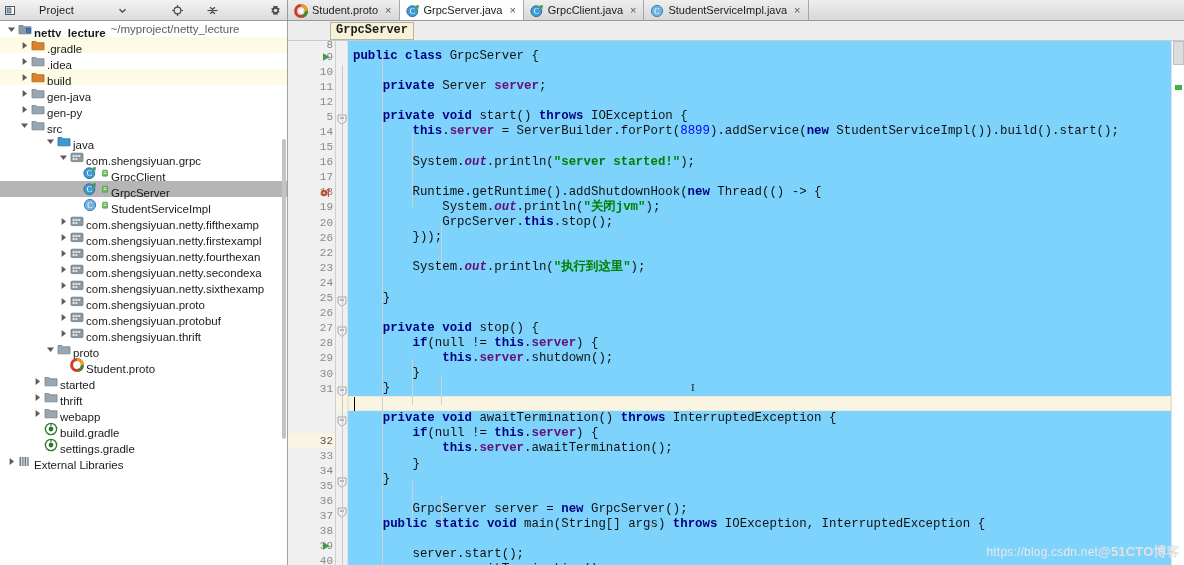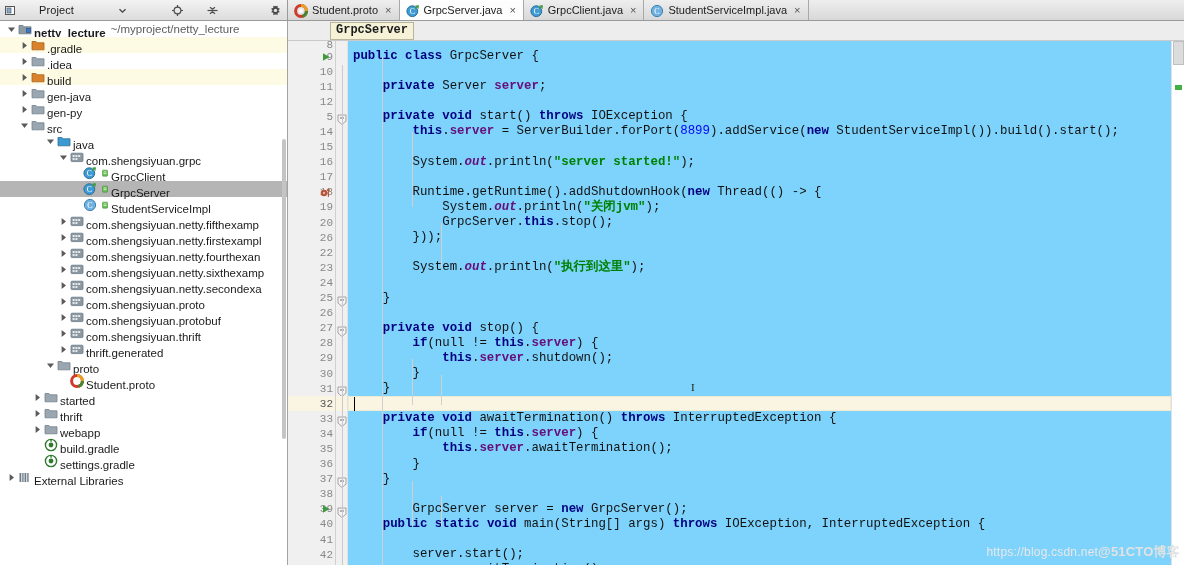--- a/index.html
+++ b/index.html
@@ -197,21 +197,21 @@
     height: 15.1px;
     display: flex;
     align-items: center;
     justify-content: flex-end;
     padding-right: 2px;
     position: relative;
     font-family: "Liberation Mono", monospace;
     font-size: 11px;
     color: #888888;
   }
-  .gutter-line.cur { background: #faf5e3; color: #555; }
+  .gutter-line.cur { background: #faf5e3; color: #555; margin-top: 37px; }
   .gutter-num { width: 20px; text-align: right; }
   .gut-marker {
     position: absolute;
     right: 2px;
     width: 14px; height: 14px;
     display: flex; align-items: center; justify-content: center;
   }
 
   .foldstrip {
     width: 12px;
@@ -660,40 +660,40 @@
             <span class="ico">
               <svg width="14" height="14" viewBox="0 0 14 14">
                 <rect x="1" y="3.2" width="12" height="8.4" rx="1" fill="#8b99a3" stroke="#6b7880" stroke-width=".8"></rect>
                 <rect x="2.6" y="5" width="2" height="2" fill="#e3e8eb"></rect>
                 <rect x="5.4" y="5" width="2" height="2" fill="#e3e8eb"></rect>
                 <rect x="8.2" y="5" width="2" height="2" fill="#e3e8eb"></rect>
                 <rect x="2.6" y="8" width="2" height="2" fill="#e3e8eb"></rect>
                 <rect x="5.4" y="8" width="2" height="2" fill="#e3e8eb"></rect>
               </svg>
             </span>
-            <span class="lbl">com.shengsiyuan.netty.sixthexamp</span>
+            <span class="lbl">com.shengsiyuan.netty.secondexa</span>
           </div>
           <div class="row">
             <span style="display:inline-block;width:58px;flex:0 0 58px;"></span>
             <span class="arrow">
               <svg width="9" height="9" viewBox="0 0 9 9">
                 <path d="M2.6 1 L2.6 8 L7 4.5 Z" fill="#5a5a5a"></path>
               </svg>
             </span>
             <span class="ico">
               <svg width="14" height="14" viewBox="0 0 14 14">
                 <rect x="1" y="3.2" width="12" height="8.4" rx="1" fill="#8b99a3" stroke="#6b7880" stroke-width=".8"></rect>
                 <rect x="2.6" y="5" width="2" height="2" fill="#e3e8eb"></rect>
                 <rect x="5.4" y="5" width="2" height="2" fill="#e3e8eb"></rect>
                 <rect x="8.2" y="5" width="2" height="2" fill="#e3e8eb"></rect>
                 <rect x="2.6" y="8" width="2" height="2" fill="#e3e8eb"></rect>
                 <rect x="5.4" y="8" width="2" height="2" fill="#e3e8eb"></rect>
               </svg>
             </span>
-            <span class="lbl">com.shengsiyuan.netty.secondexa</span>
+            <span class="lbl">com.shengsiyuan.netty.sixthexamp</span>
           </div>
           <div class="row">
             <span style="display:inline-block;width:58px;flex:0 0 58px;"></span>
             <span class="arrow">
               <svg width="9" height="9" viewBox="0 0 9 9">
                 <path d="M2.6 1 L2.6 8 L7 4.5 Z" fill="#5a5a5a"></path>
               </svg>
             </span>
             <span class="ico">
               <svg width="14" height="14" viewBox="0 0 14 14">
@@ -737,39 +737,20 @@
               <svg width="14" height="14" viewBox="0 0 14 14">
                 <rect x="1" y="3.2" width="12" height="8.4" rx="1" fill="#8b99a3" stroke="#6b7880" stroke-width=".8"></rect>
                 <rect x="2.6" y="5" width="2" height="2" fill="#e3e8eb"></rect>
                 <rect x="5.4" y="5" width="2" height="2" fill="#e3e8eb"></rect>
                 <rect x="8.2" y="5" width="2" height="2" fill="#e3e8eb"></rect>
                 <rect x="2.6" y="8" width="2" height="2" fill="#e3e8eb"></rect>
                 <rect x="5.4" y="8" width="2" height="2" fill="#e3e8eb"></rect>
               </svg>
             </span>
             <span class="lbl">com.shengsiyuan.thrift</span>
-          </div>
-          <div class="row">
-            <span style="display:inline-block;width:58px;flex:0 0 58px;"></span>
-            <span class="arrow">
-              <svg width="9" height="9" viewBox="0 0 9 9">
-                <path d="M2.6 1 L2.6 8 L7 4.5 Z" fill="#5a5a5a"></path>
-              </svg>
-            </span>
-            <span class="ico">
-              <svg width="14" height="14" viewBox="0 0 14 14">
-                <rect x="1" y="3.2" width="12" height="8.4" rx="1" fill="#8b99a3" stroke="#6b7880" stroke-width=".8"></rect>
-                <rect x="2.6" y="5" width="2" height="2" fill="#e3e8eb"></rect>
-                <rect x="5.4" y="5" width="2" height="2" fill="#e3e8eb"></rect>
-                <rect x="8.2" y="5" width="2" height="2" fill="#e3e8eb"></rect>
-                <rect x="2.6" y="8" width="2" height="2" fill="#e3e8eb"></rect>
-                <rect x="5.4" y="8" width="2" height="2" fill="#e3e8eb"></rect>
-              </svg>
-            </span>
-            <span class="lbl">thrift.generated</span>
           </div>
           <div class="row">
             <span style="display:inline-block;width:45px;flex:0 0 45px;"></span>
             <span class="arrow">
               <svg width="9" height="9" viewBox="0 0 9 9">
                 <path d="M1 2.6 L8 2.6 L4.5 7 Z" fill="#5a5a5a"></path>
               </svg>
             </span>
             <span class="ico">
               <svg width="14" height="14" viewBox="0 0 14 14">

